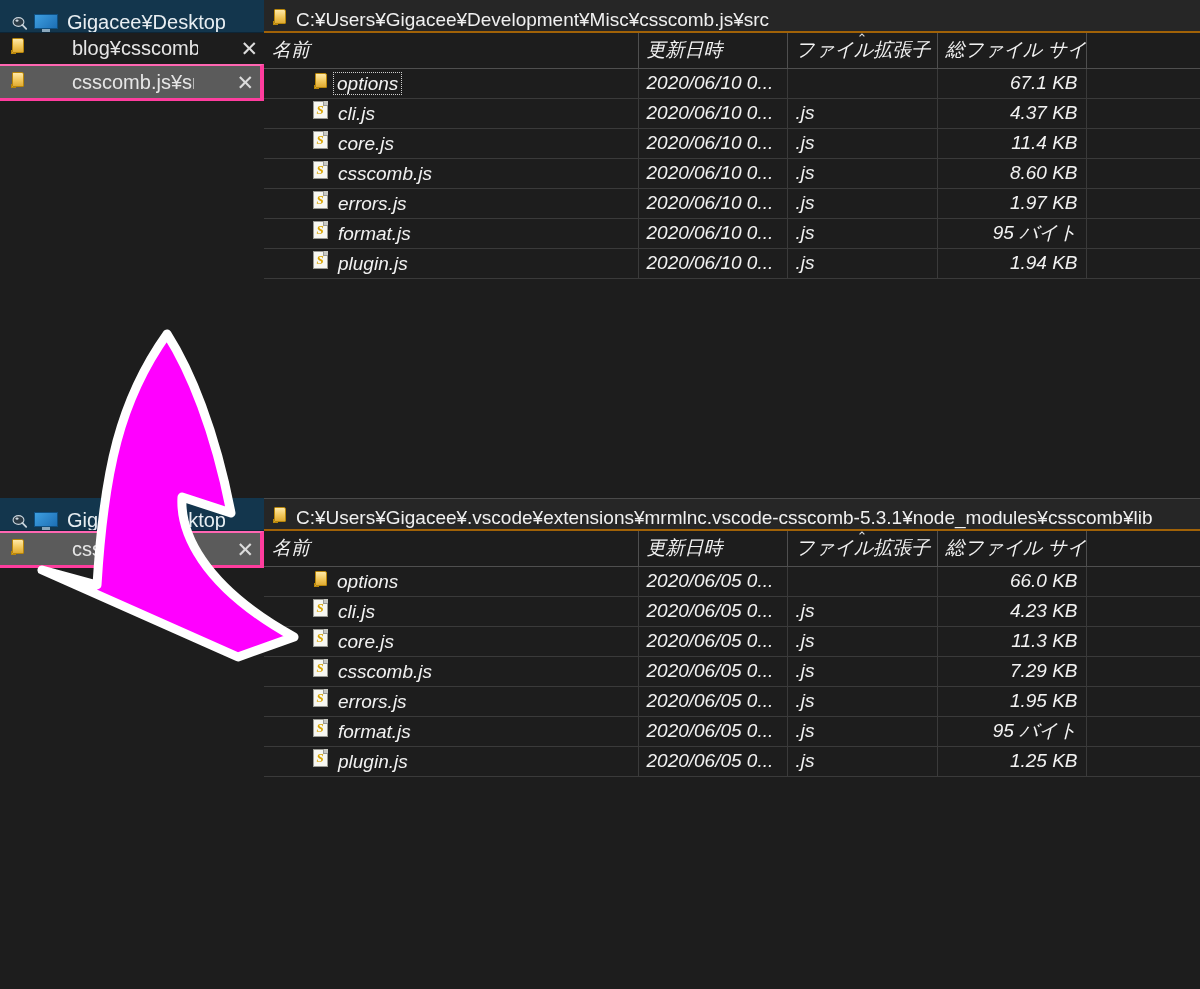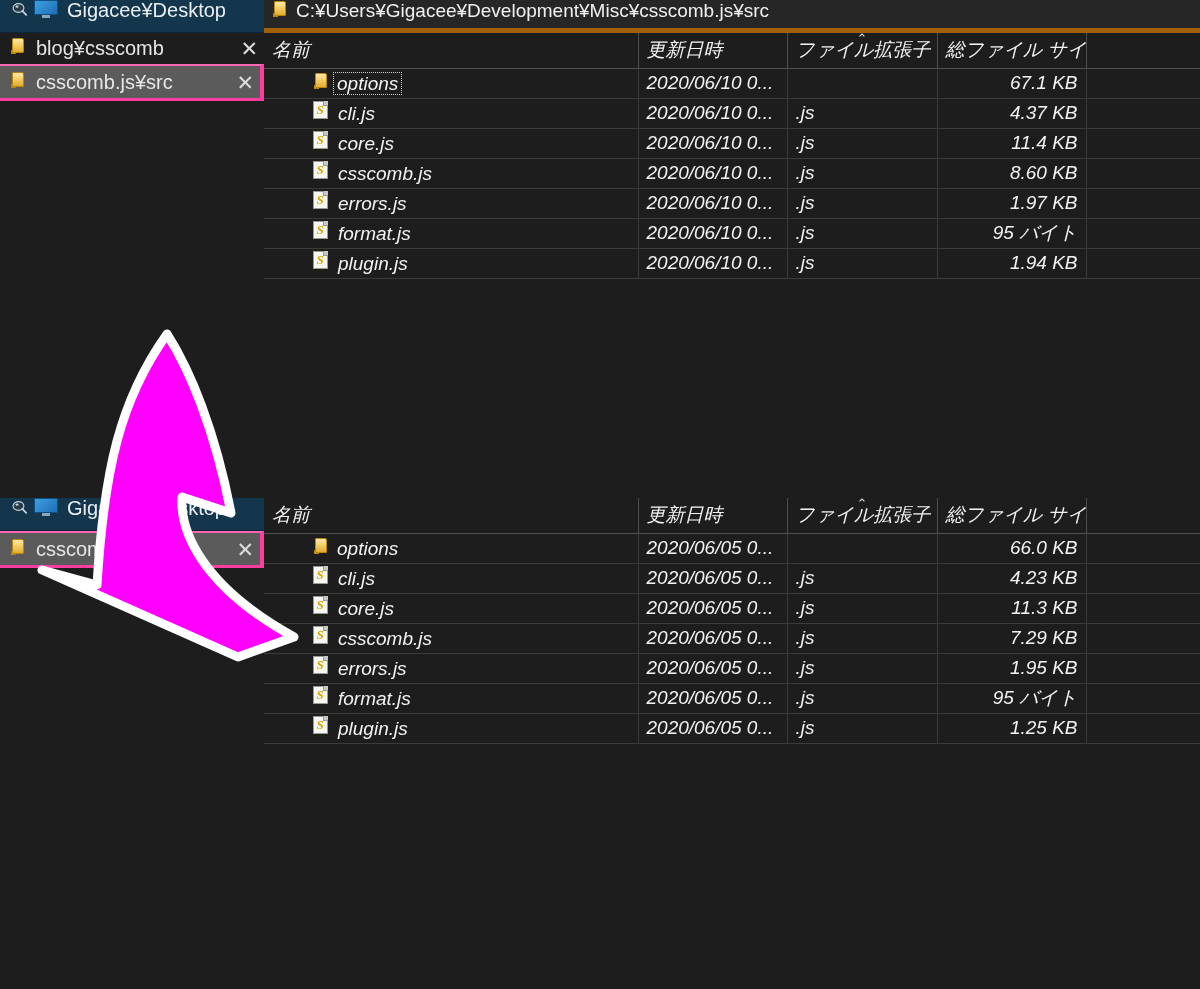--- a/index.html
+++ b/index.html
@@ -13,21 +13,21 @@
 
   
   .sidebar { position: absolute; left: 0; width: 264px; }
   .sb-top { top: 0; }
   .sb-bottom { top: 498px; }
 
   .sb-title {
     height: 33px;
     background: #13364d;
     border-bottom: 1px solid #0d2536;
-    display: flex; align-items: flex-start;
+    display: flex; align-items: flex-end;
     padding-left: 10px;
     color: #e8eef2;
     font-size: 20px;
     white-space: nowrap;
     overflow: hidden;
   }
   .sb-title .pin-icon { width: 18px; height: 18px; margin-right: 6px; flex: none; }
   .sb-title .mon-icon  { width: 24px; height: 18px; margin-right: 9px; flex: none; position: relative; }
   .mon-icon .scr {
     position: absolute; left: 0; top: 0; width: 24px; height: 15px;
@@ -42,20 +42,21 @@
   .sb-list { background: #1d1d1d; }
   .sb-item {
     position: relative;
     height: 31px;
     display: flex; align-items: center;
     padding-left: 10px; padding-right: 6px;
     color: #e6e6e6;
     font-size: 20px;
     white-space: nowrap;
     overflow: hidden;
+    gap: 36px;
   }
   .sb-item.selected {
     background: #5b5b5b;
     border-top: 2px solid #ff66b2;
     border-bottom: 3px solid #ff3d9e;
     border-right: 4px solid #ff3d9e;
     height: 37px;
   }
   .sb-item .fi { flex: none; margin-right: 10px; }
   .sb-item .sb-label { flex: 1 1 auto; overflow: hidden; text-overflow: clip; }
@@ -95,23 +96,23 @@
   .panel {
     position: absolute; left: 264px; width: 936px;
     background: #1d1d1d;
   }
   .panel-top    { top: 0;   height: 495px; }
   .panel-bottom { top: 498px; height: 491px; }
 
   .path-bar {
     height: 33px;
     background: #262626;
-    border-bottom: 5px solid #a16207;
+    border-bottom: 2px solid #a16207;
     border-top: 1px solid #4a4a4a;
-    display: flex; align-items: flex-start;
+    display: flex; align-items: flex-end;
     padding-left: 8px;
     color: #f0f0f0;
     font-size: 19px;
     white-space: nowrap; overflow: hidden;
   }
   .path-bar .folder { margin-right: 8px; }
   .panel-top .path-bar { border-top: none; }
 
   table.flist { width: 100%; border-collapse: collapse; table-layout: fixed; font-style: italic; }
   table.flist col.c-name { width: 374px; }
@@ -345,20 +346,26 @@
           <td>.js</td>
           <td class="size">1.94 KB</td>
           <td class="pad"></td>
         </tr>
       </tbody>
     </table>
     <div class="filler" style="height:240px"></div>
   </div>
 
   <div class="panel panel-bottom">
+    <div class="path-bar">
+      <span class="fi">
+        <span class="folder"><span class="tab"></span><span class="body"></span></span>
+      </span>
+      <span>C:¥Users¥Gigacee¥.vscode¥extensions¥mrmlnc.vscode-csscomb-5.3.1¥node_modules¥csscomb¥lib</span>
+    </div>
     <table class="flist">
       <colgroup>
           <col class="c-name">
           <col class="c-date">
           <col class="c-ext">
           <col class="c-size">
           <col class="c-pad">
         </colgroup>
       <thead>
         <tr>

